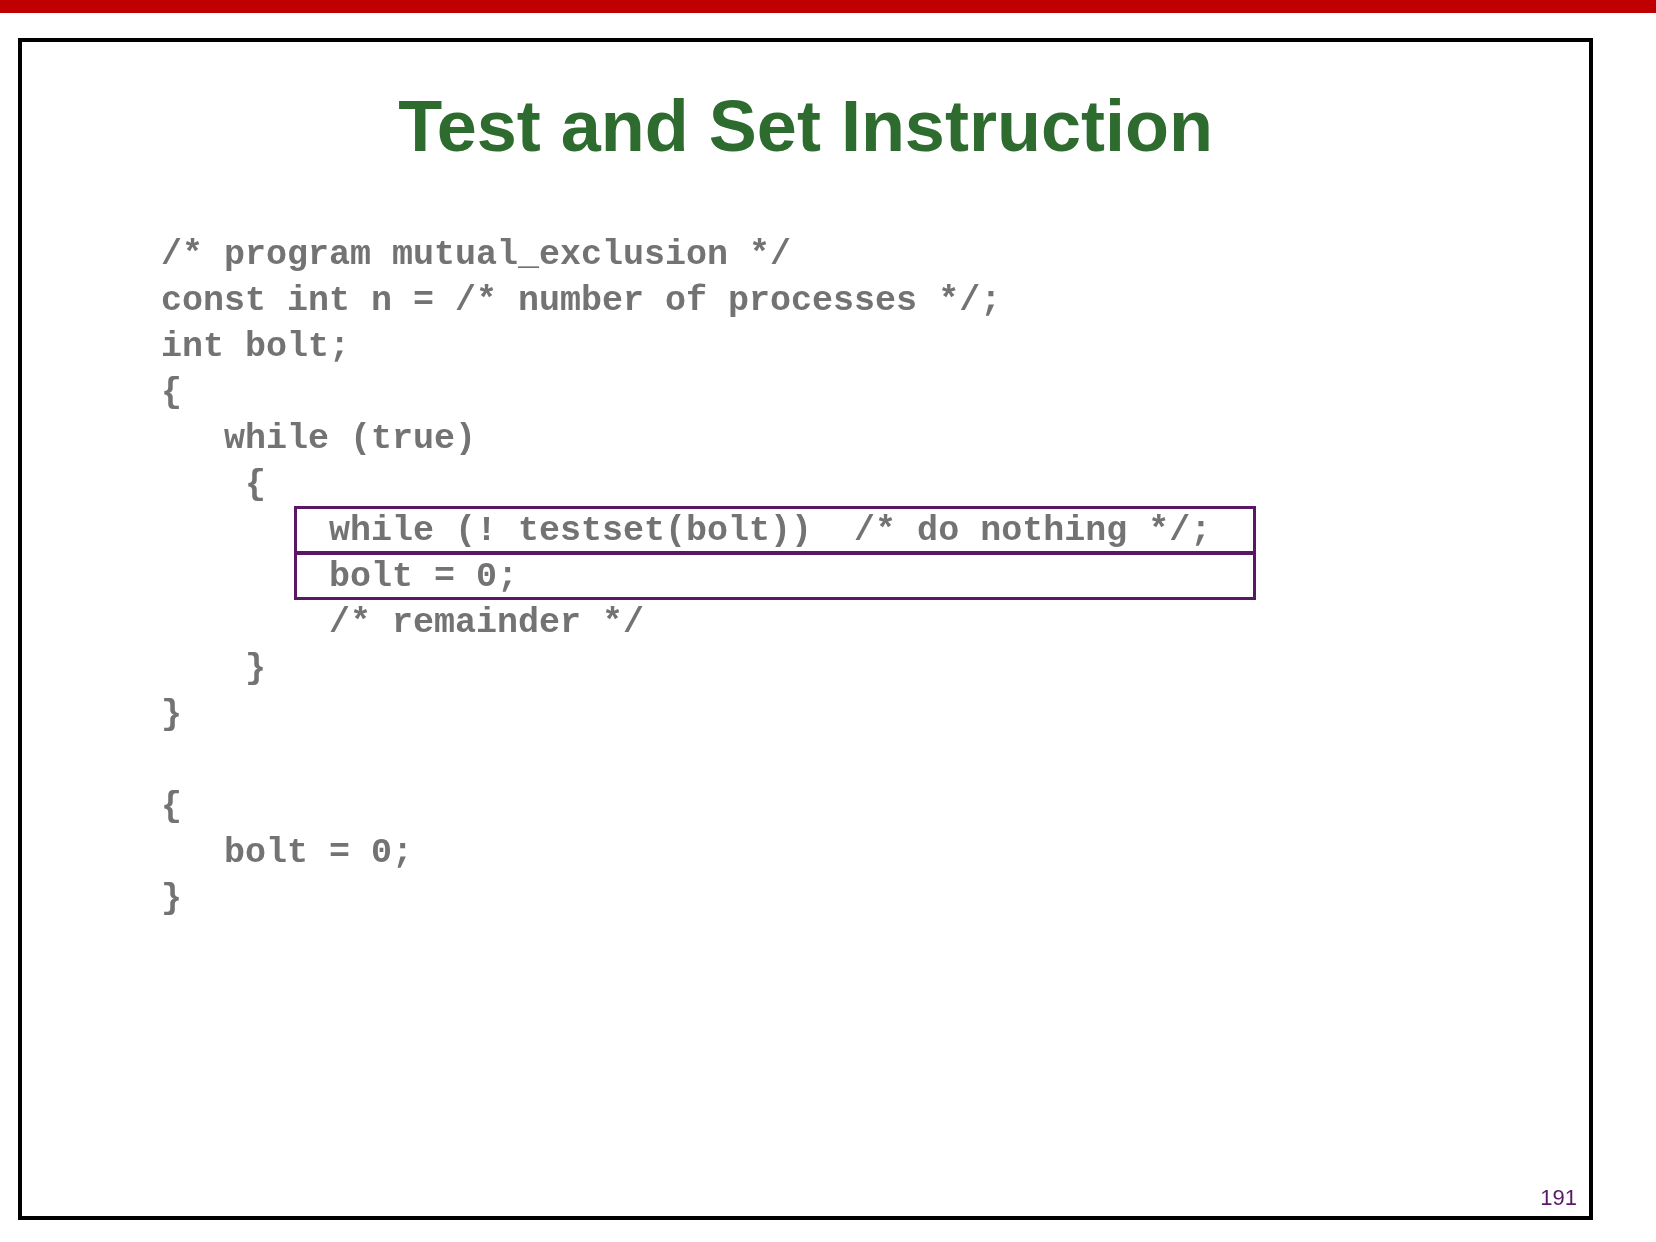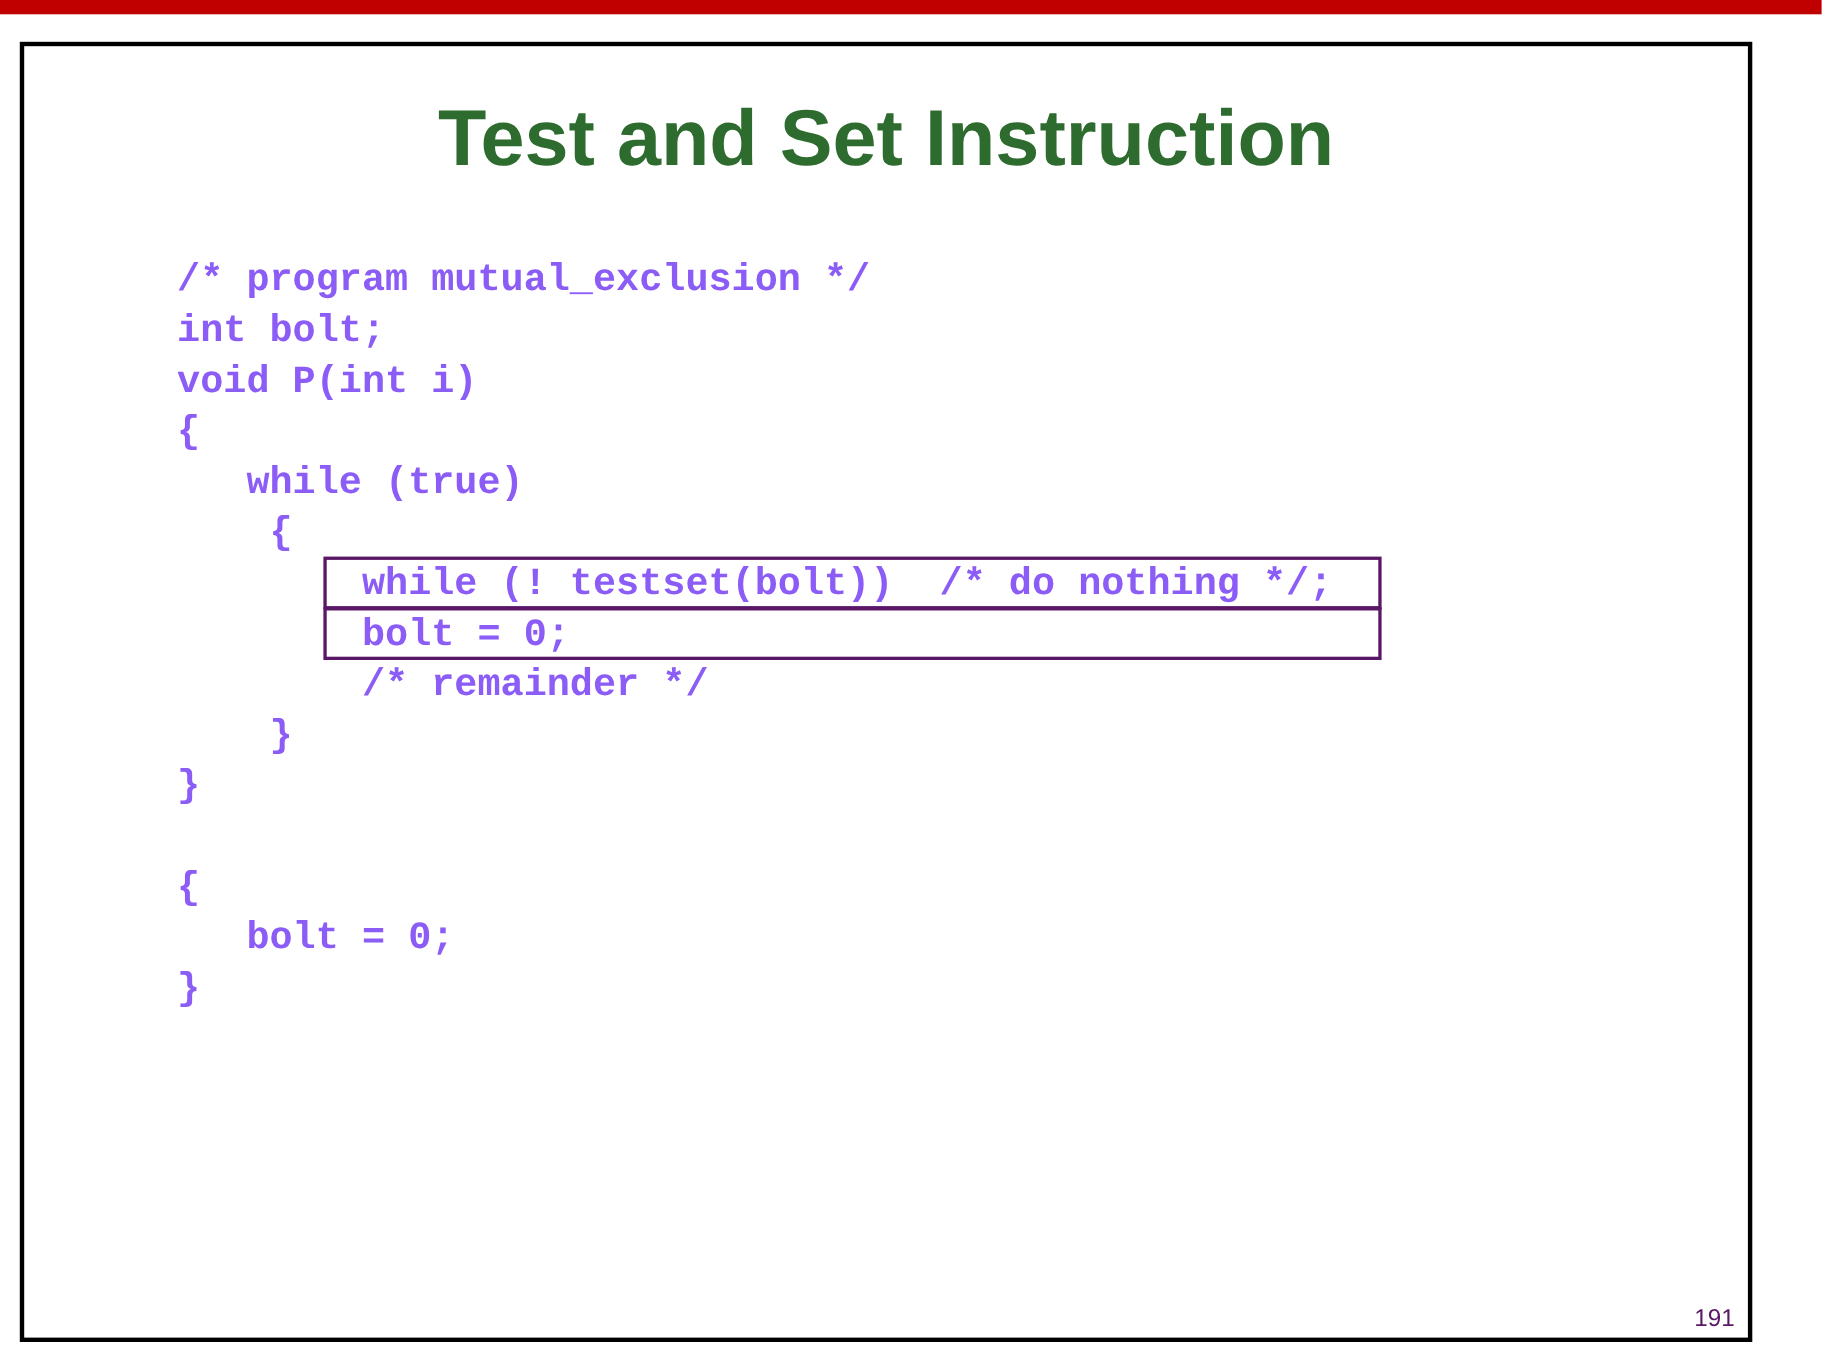--- a/index.html
+++ b/index.html
@@ -31,21 +31,21 @@
     font-size: 72px;
     line-height: 72px;
     color: #2d6b2e;
     margin: 0;
   }
   .code-block {
     position: absolute; left: 139px; top: 190px;
     font-family: "Liberation Mono", "DejaVu Sans Mono", monospace;
     font-weight: bold;
     font-size: 35px;
-    color: #8b5cf6;
+    color: #737373;
   }
   .code-line {
     position: relative;
     height: 46px;
     line-height: 46px;
     white-space: pre;
   }
   .code-line.boxed::after {
     content: "";
     position: absolute;
@@ -66,22 +66,22 @@
 </head>
 <body>
 
 <div class="top-bar"></div>
 
 <div class="slide-frame">
   <h1 class="slide-title">Test and Set Instruction</h1>
 
   <div class="code-block">
       <div class="code-line">/* program mutual_exclusion */</div>
+      <div class="code-line">const int n = /* number of processes */;</div>
       <div class="code-line">int bolt;</div>
-      <div class="code-line">void P(int i)</div>
       <div class="code-line">{</div>
       <div class="code-line">   while (true)</div>
       <div class="code-line">    {</div>
       <div class="code-line boxed">        while (! testset(bolt))  /* do nothing */;</div>
       <div class="code-line boxed">        bolt = 0;</div>
       <div class="code-line">        /* remainder */</div>
       <div class="code-line">    }</div>
       <div class="code-line">}</div>
       <div class="code-line"></div>
       <div class="code-line">{</div>

